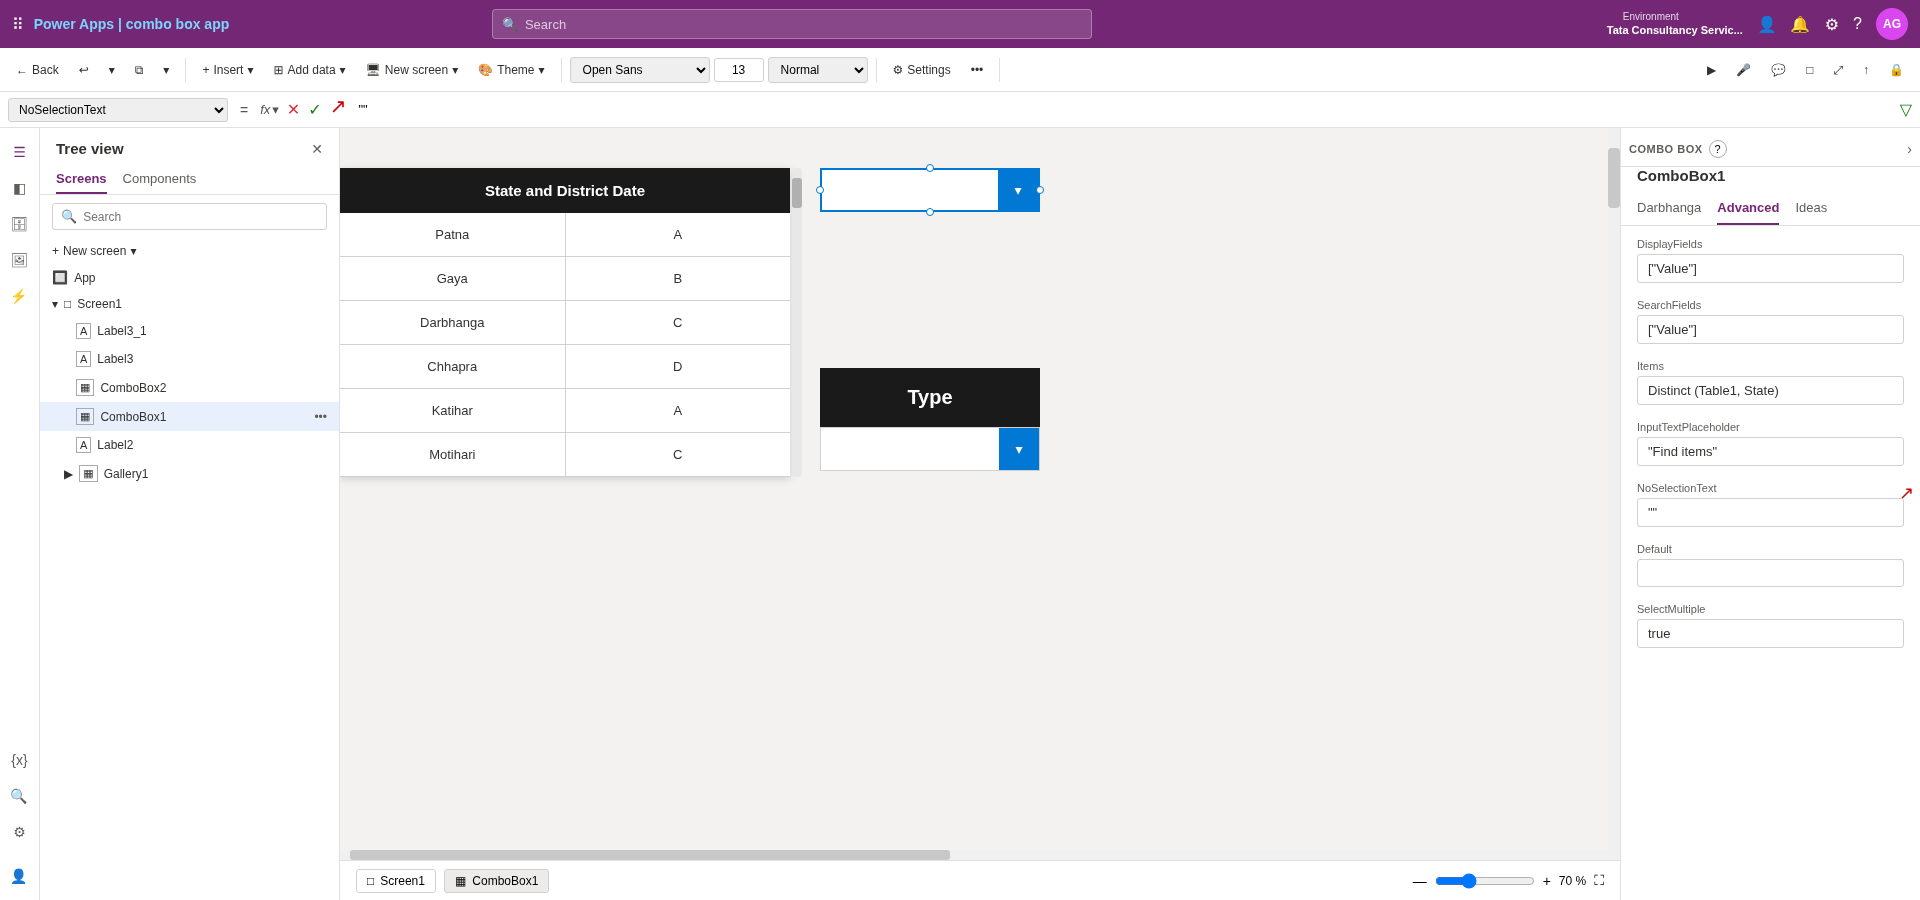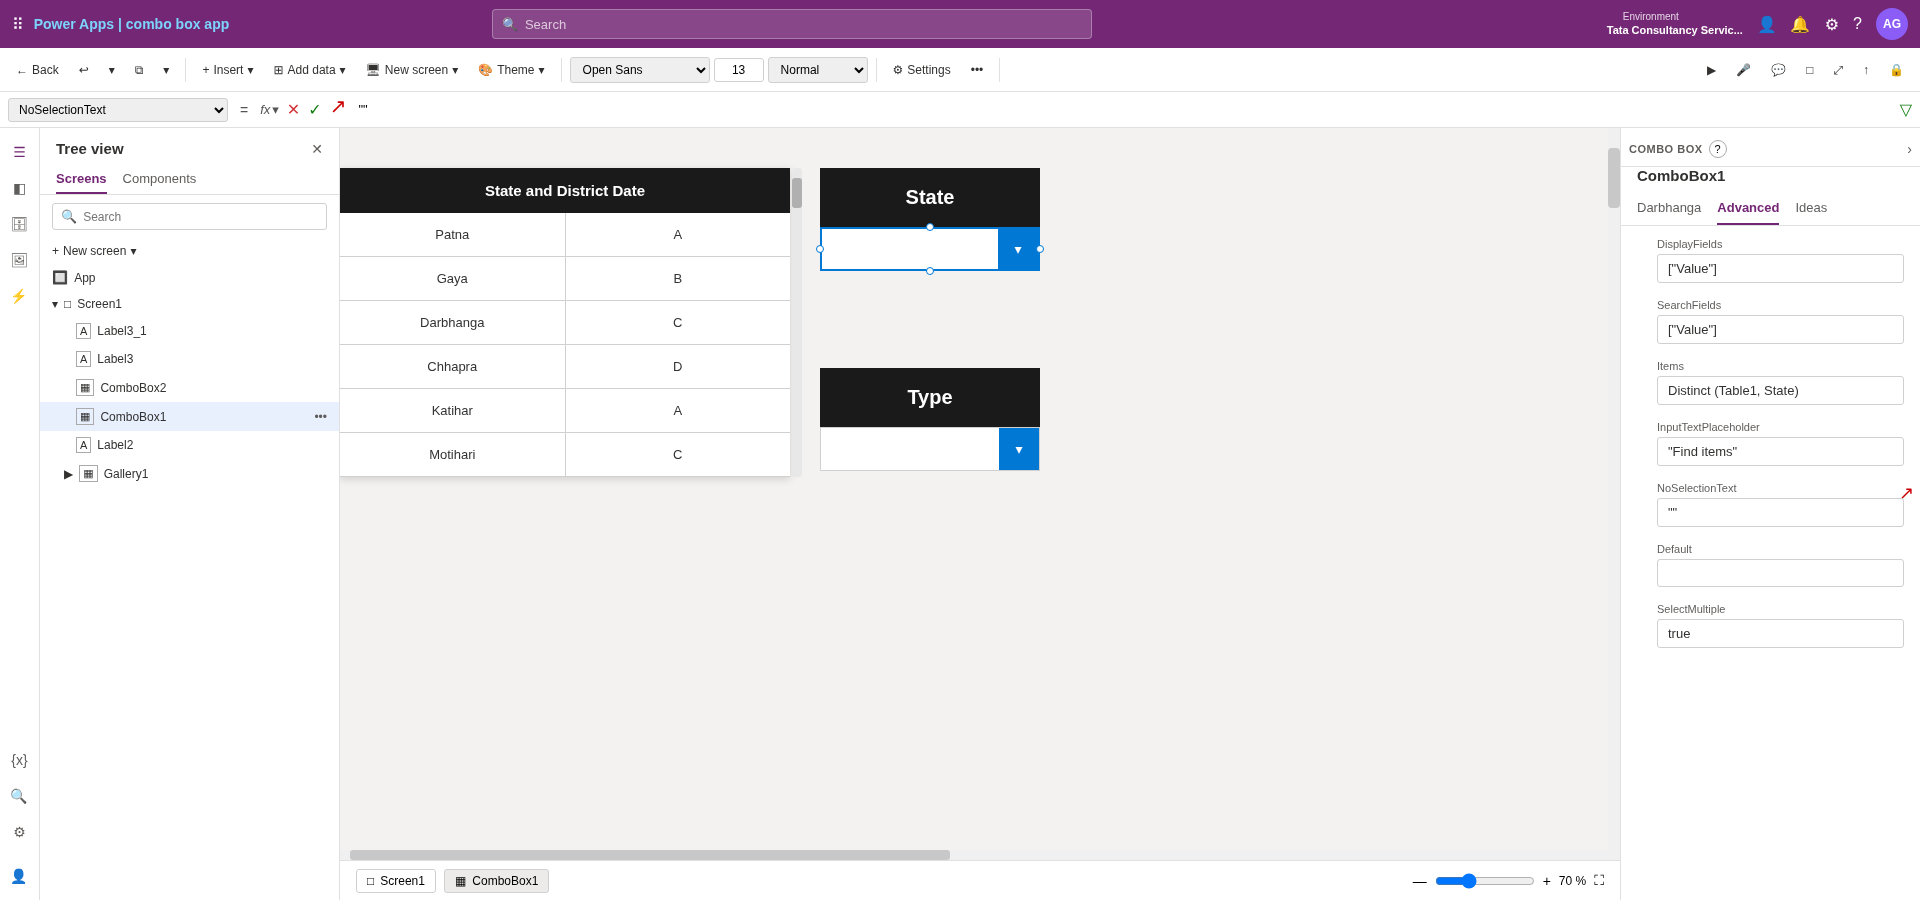--- a/index.html
+++ b/index.html
@@ -48,21 +48,21 @@
       display: flex;
       align-items: center;
       gap: 14px;
       margin-left: auto;
       color: white;
     }
     .env-info { font-size: 11px; line-height: 1.3; }
     .env-name { font-weight: 600; }
     .avatar {
       width: 32px; height: 32px;
-      background: #8b5cf6;
+      background: #d946ef;
       border-radius: 50%;
       display: flex; align-items: center; justify-content: center;
       color: white; font-weight: 700; font-size: 12px;
     }
     .icon-btn { color: white; font-size: 16px; cursor: pointer; }
 
     
     .toolbar {
       background: white;
       height: 44px;
@@ -345,21 +345,21 @@
       border-bottom: 1px solid #e0e0e0;
       gap: 16px;
     }
     .right-tab {
       padding: 8px 0;
       border: none; background: none;
       font-size: 13px; color: #605e5c; cursor: pointer;
       border-bottom: 2px solid transparent;
     }
     .right-tab.active { color: #742774; border-bottom-color: #742774; font-weight: 600; }
-    .right-panel-content { overflow-y: auto; flex: 1; padding: 12px 16px; margin-left: 20px; }
+    .right-panel-content { overflow-y: auto; flex: 1; padding: 12px 16px; }
     .prop-row { margin-bottom: 16px; }
     .prop-label { font-size: 11px; color: #605e5c; margin-bottom: 4px; font-weight: 500; }
     .prop-value {
       border: 1px solid #d0d0d0;
       border-radius: 3px;
       padding: 6px 10px;
       font-size: 13px;
       color: #323130;
       background: white;
       width: 100%;
@@ -589,23 +589,20 @@
           <div class="table-cell">Motihari</div>
           <div class="table-cell">C</div>
         </div>
 
         <div style="position:absolute;right:-12px;top:0;width:10px;height:100%;background:#e8e8e8;border-radius:3px;">
           <div style="width:100%;height:30px;background:#b0b0b0;border-radius:3px;margin-top:10px;"></div>
         </div>
       </div>
 
       <div style="position:absolute;left:480px;top:40px;width:220px;z-index:3;">
-        <div class="widget-label-box">
-          <span>State</span>
-        </div>
 
         <div style="position:relative;">
           <div class="widget-combo" style="border:2px solid #0078d4;">
             <div class="widget-combo-dropdown">▾</div>
           </div>
 
           <div style="position:absolute;top:-4px;left:50%;transform:translateX(-50%);width:8px;height:8px;background:white;border:1px solid #0078d4;border-radius:50%;"></div>
           <div style="position:absolute;bottom:-4px;left:50%;transform:translateX(-50%);width:8px;height:8px;background:white;border:1px solid #0078d4;border-radius:50%;"></div>
           <div style="position:absolute;top:50%;left:-4px;transform:translateY(-50%);width:8px;height:8px;background:white;border:1px solid #0078d4;border-radius:50%;"></div>
           <div style="position:absolute;top:50%;right:-4px;transform:translateY(-50%);width:8px;height:8px;background:white;border:1px solid #0078d4;border-radius:50%;"></div>

